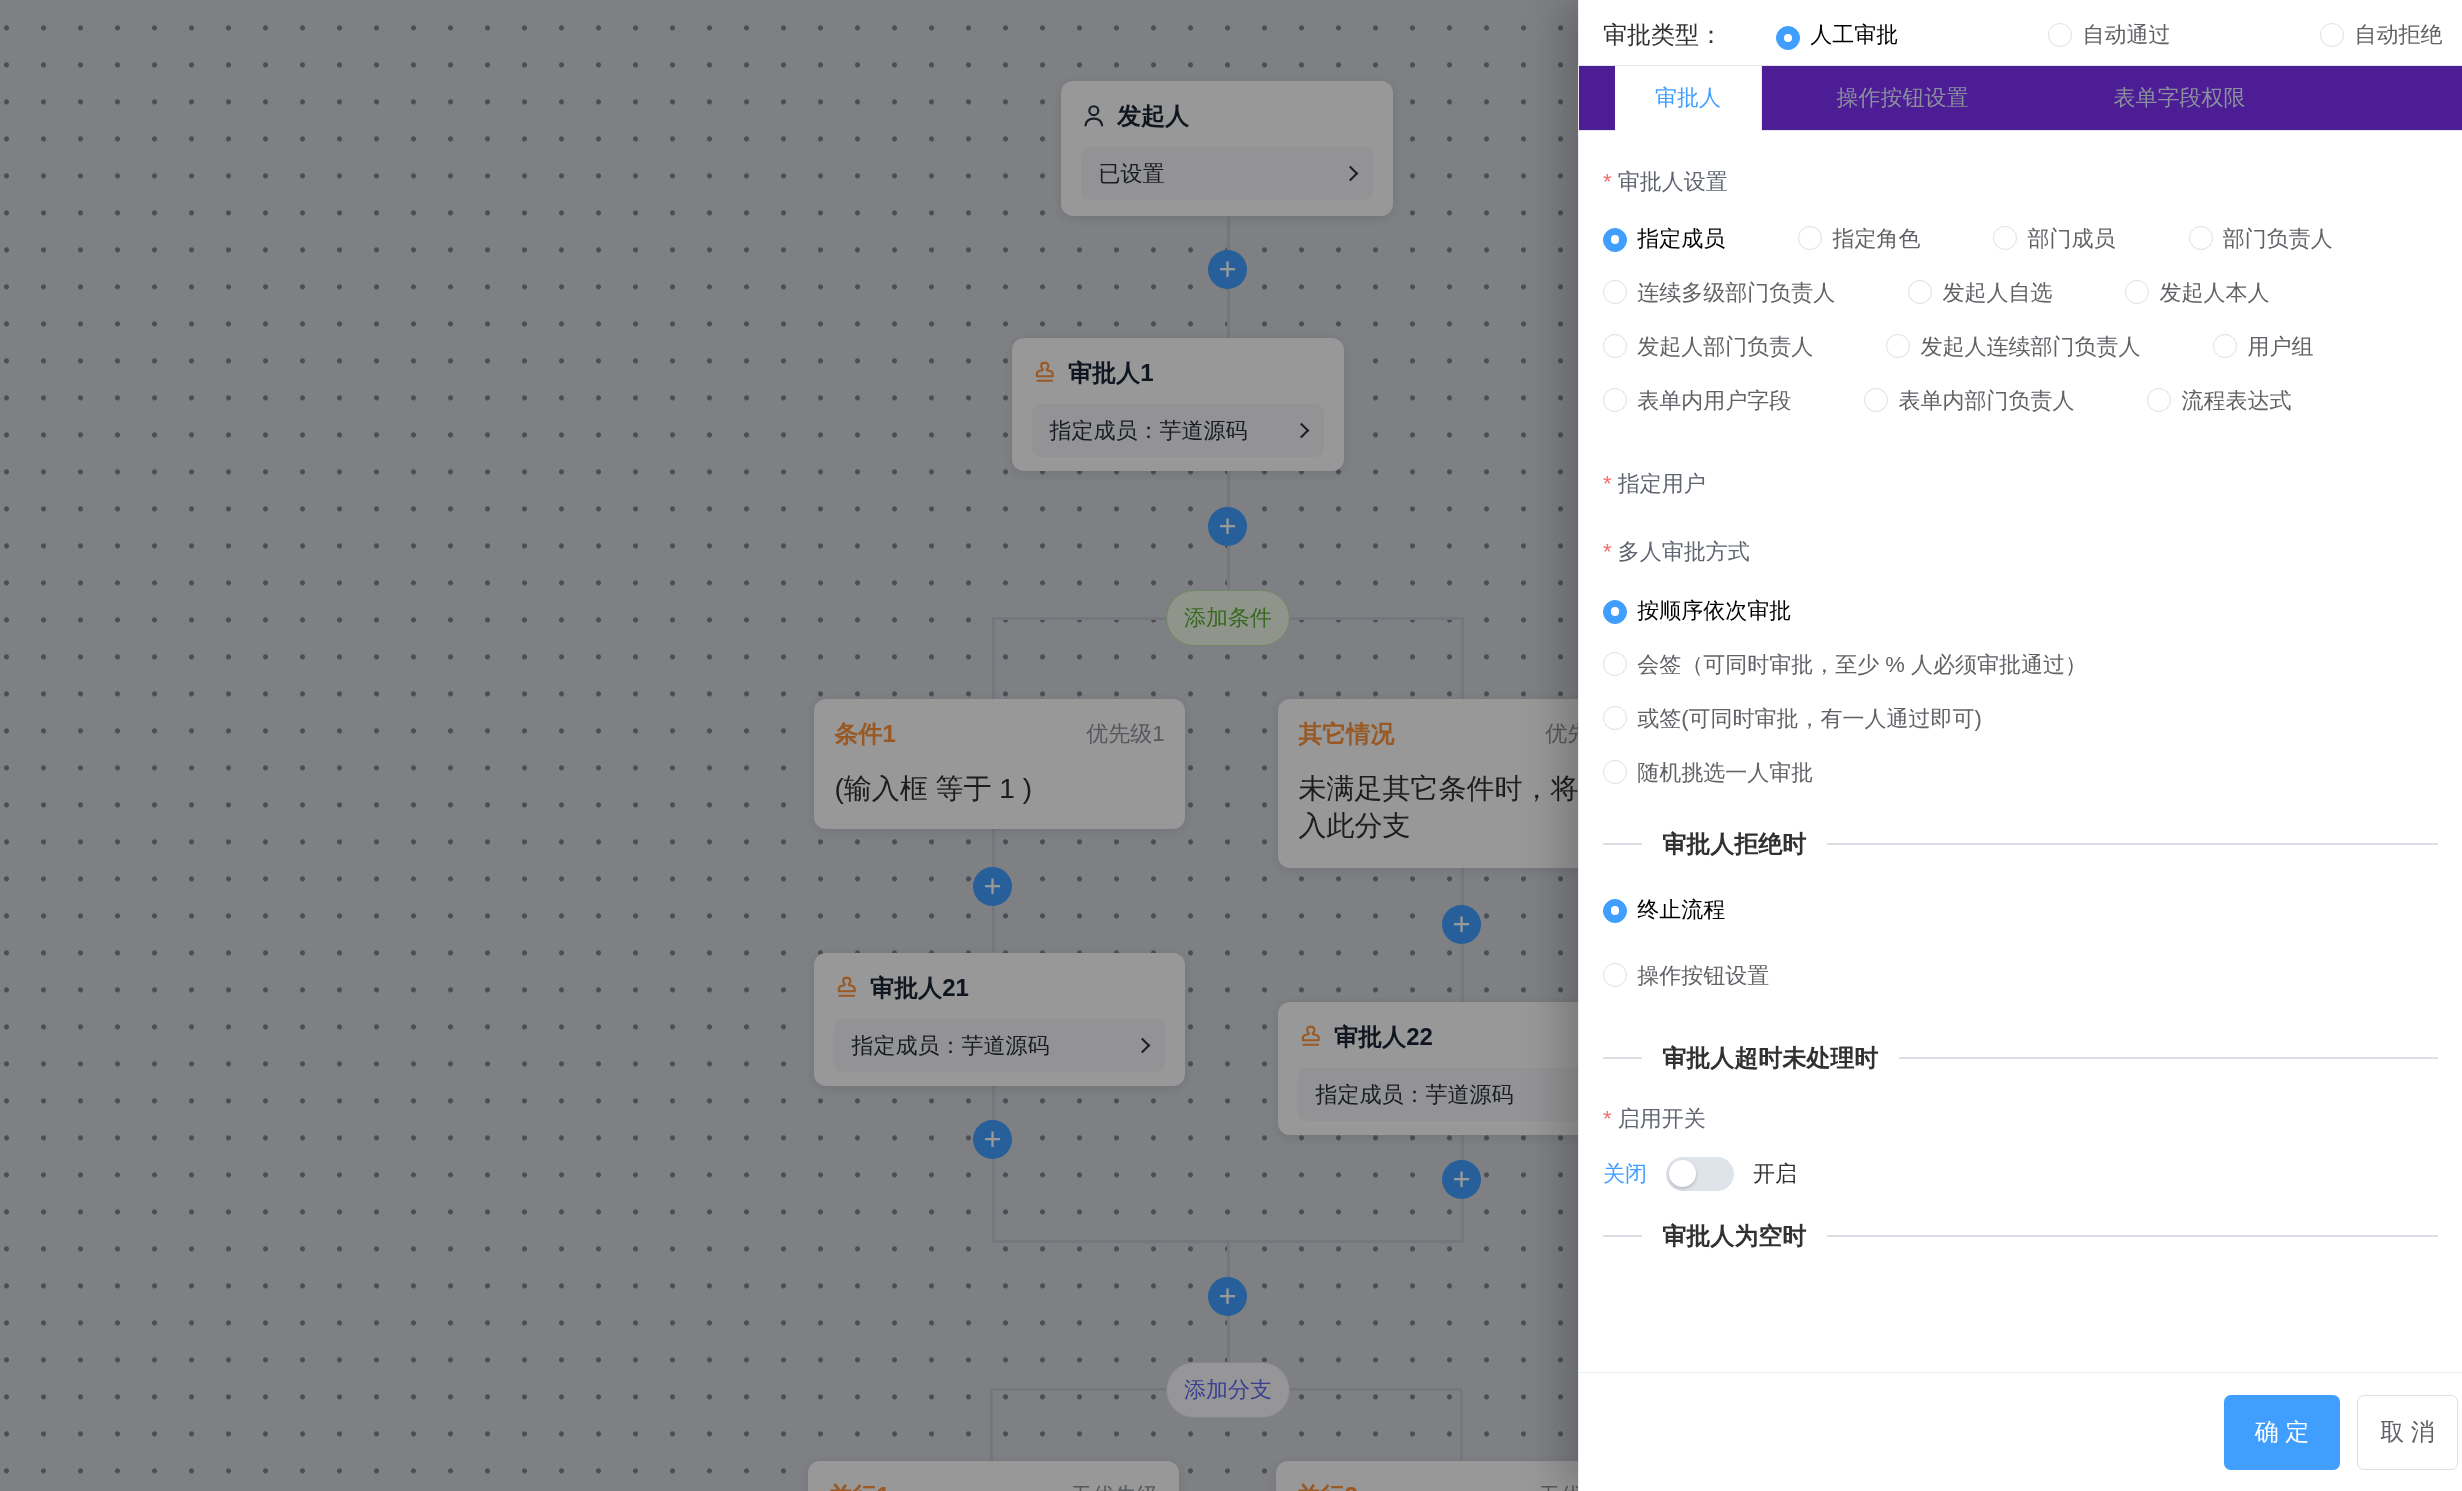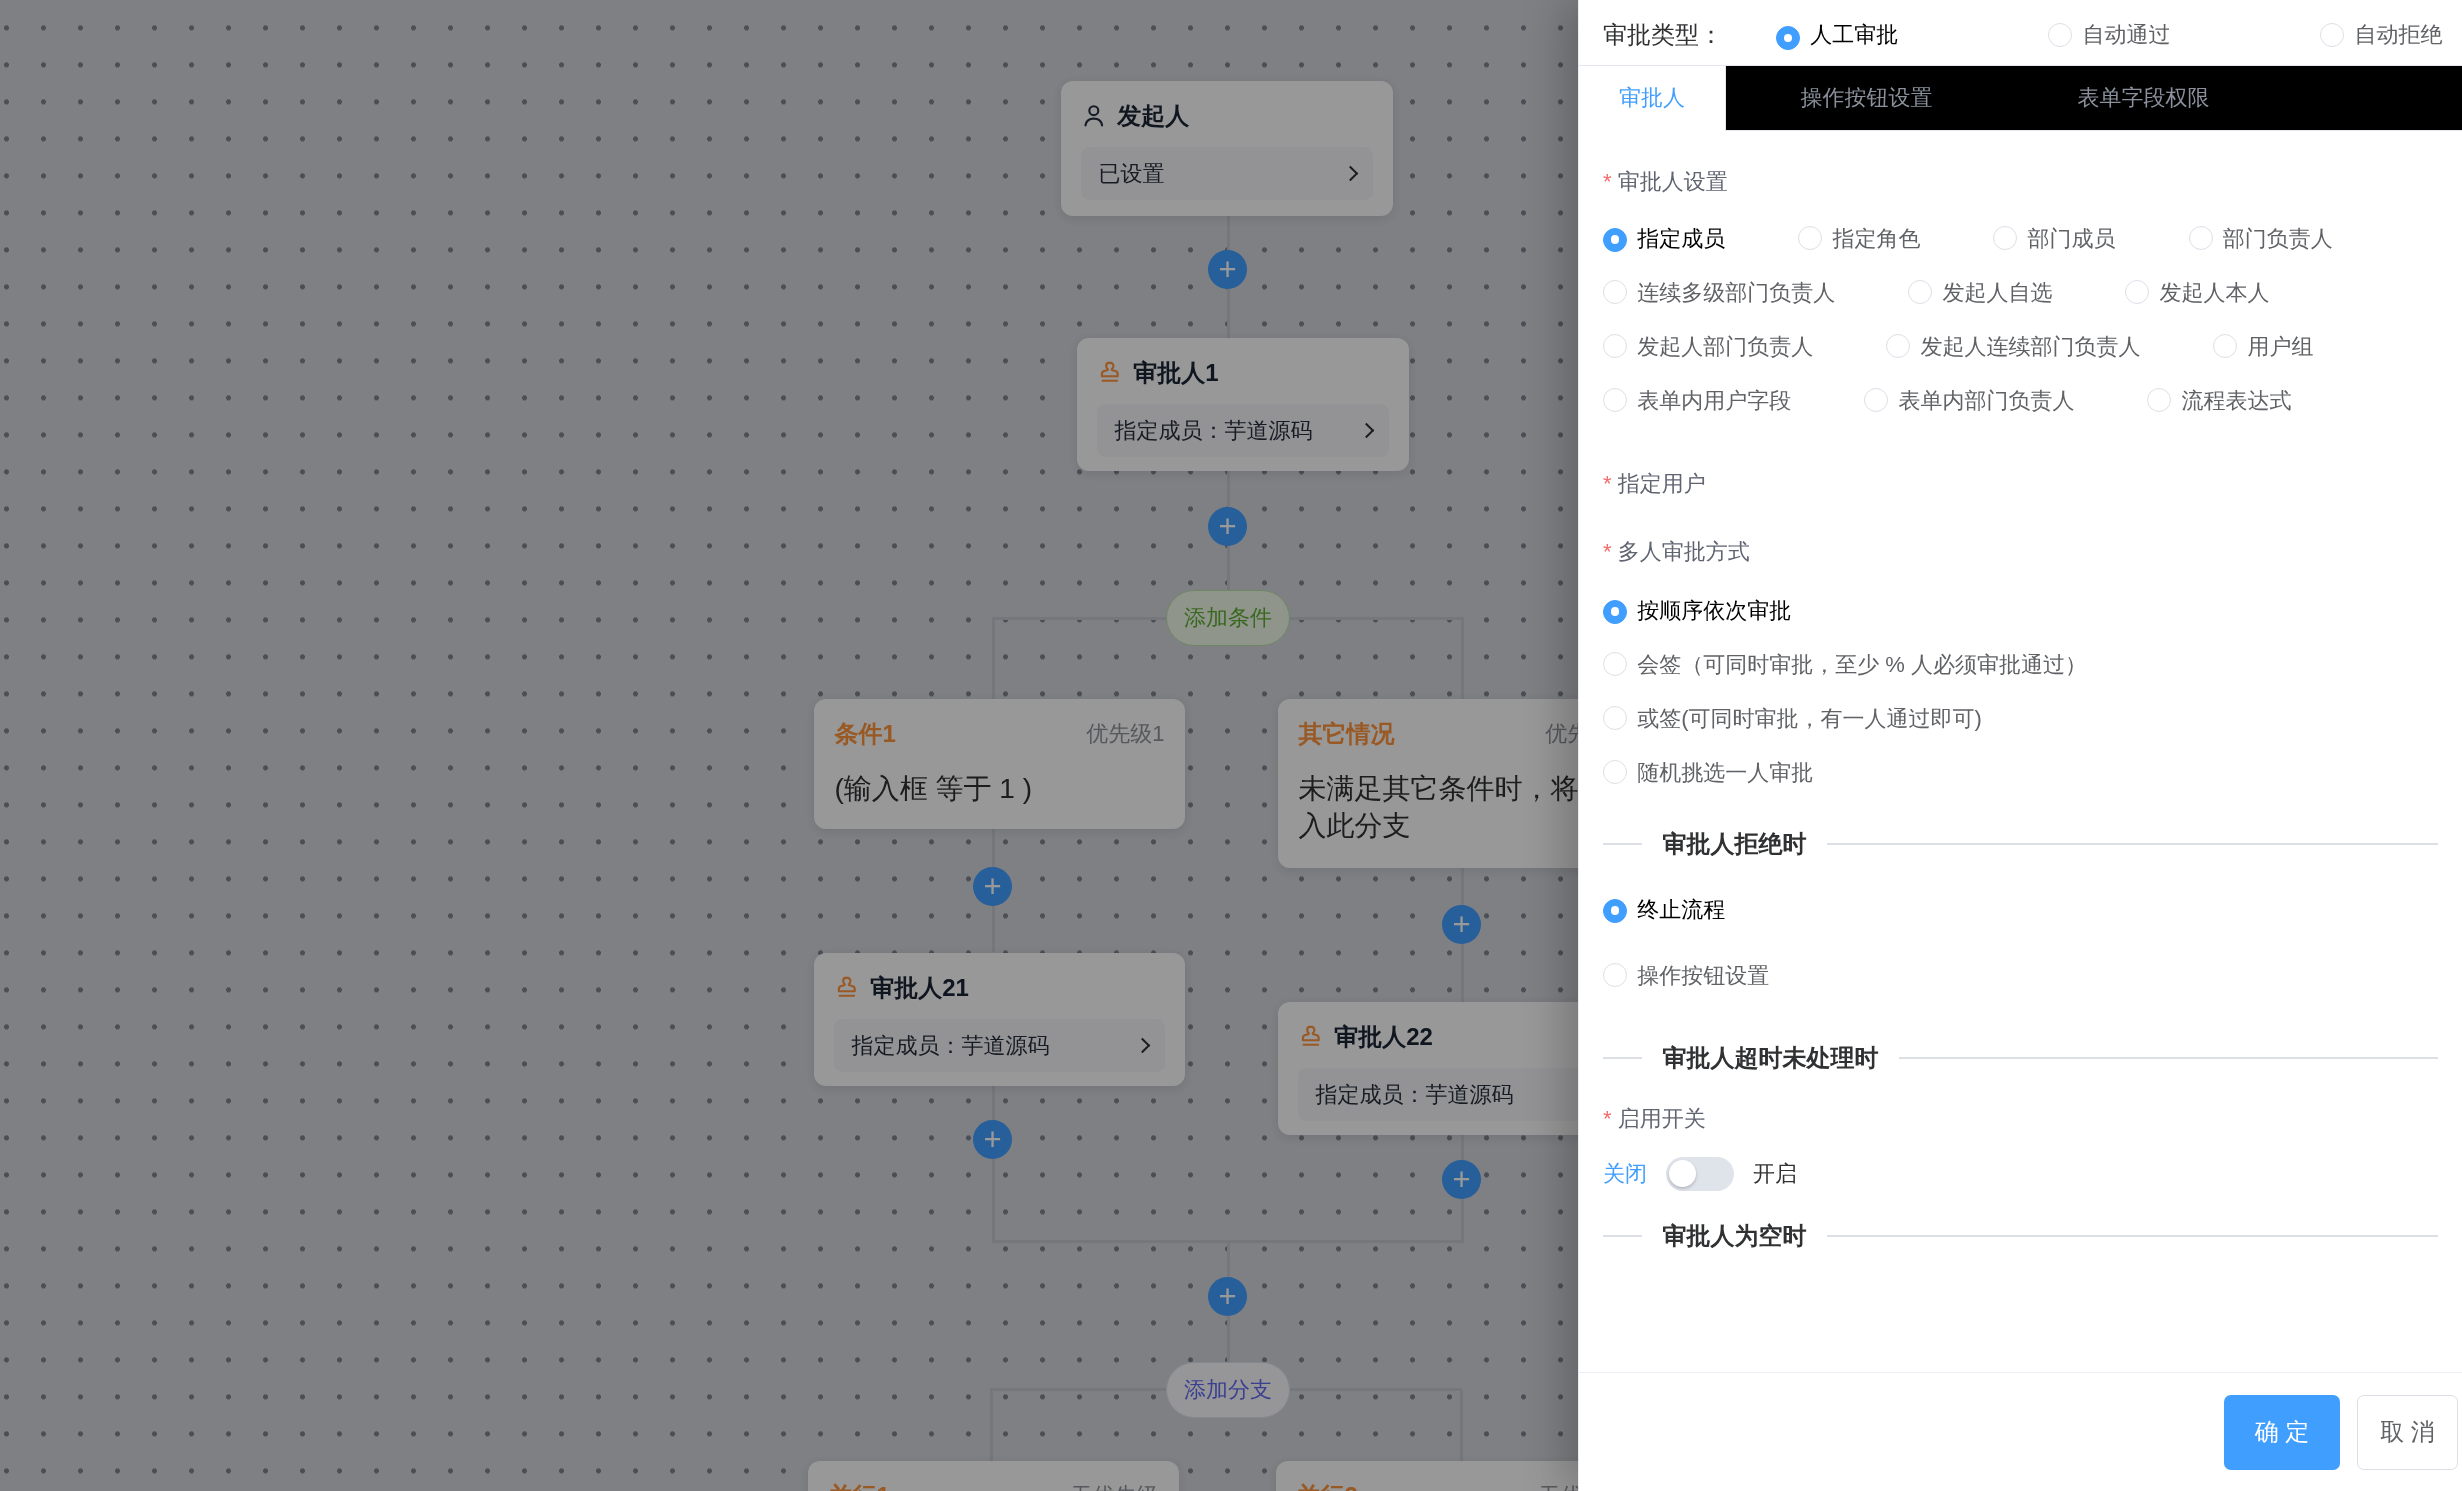--- a/index.html
+++ b/index.html
@@ -47,22 +47,22 @@
   .dr-head .lbl { font-size:24px; color:#303133; margin-right:53px; }
   .rgroup { display:flex; align-items:center; gap:150px; }
   .ritem { display:flex; align-items:center; gap:10.2px; font-size:22px; color:#606266; cursor:pointer; }
   .ritem.on { color:#000000;align-items:flex-end; }
   .radio { width:24px; height:24px; border-radius:50%; border:1.7px solid #dcdfe6; background:#fff;
     flex:none; position:relative; }
   .radio.on { background:#409eff; border-color:#409eff; }
   .radio.on::after { content:""; position:absolute; left:50%; top:50%; width:8.5px; height:8.5px;
     margin:-4.3px 0 0 -4.3px; border-radius:50%; background:#fff; }
 
-  .tabbar { margin-top:13.6px; height:66px; display:flex; background:#000000;
-    border-top:1.7px solid #e4e7ed; border-bottom:1.7px solid #e4e7ed; }
+  .tabbar { margin-top:13.6px; height:66px; display:flex; background:#4c1d95;
+    border-top:1.7px solid #e4e7ed; border-bottom:1.7px solid #e4e7ed;padding-left:36px; }
   .tab { display:flex; align-items:center; justify-content:center; font-size:22px;
     color:#8a919c; cursor:pointer; }
   .tab.active { width:147px; background:#fff; color:#409eff; margin-bottom:-1.7px;
     border-right:1.7px solid #e4e7ed; }
   .tab.t2 { width:281px; } .tab.t3 { width:273px; }
 
   .dr-body { height:1181px; overflow:hidden; padding:0 24px; }
   .seclabel { font-size:22px; color:#5f6470; line-height:29px; }
   .req::before { content:"* "; color:#f56c6c; }
   .optrow { display:flex; align-items:center; gap:73px; line-height:27px; }
@@ -128,21 +128,21 @@
       <span class="ttl">发起人</span>
     </div>
     <div class="srow">
       <span>已设置</span>
       <span class="chev"></span>
     </div>
   </div>
 
   <div class="plus" style="left:1208px;top:250px">+</div>
 
-  <div class="card" style="left:1077px;top:338px;width:332px;height:133px">
+  <div class="card" style="left:1012px;top:338px;width:332px;height:133px">
     <div class="trow">
       <span class="nicon">
         <svg width="25.6" height="25.6" viewBox="0 0 24 24" fill="none" stroke="#ff943e" stroke-width="2" stroke-linecap="round" stroke-linejoin="round">
           <path d="M12 2.5c-2 0-3.4 1.4-3.4 3.1 0 1.2.6 2.1 1.3 2.8.4.4.2 1-.3 1.2l-2.8.7A3 3 0 0 0 4.6 13v2.2h14.8V13a3 3 0 0 0-2.2-2.7l-2.8-.7c-.5-.2-.7-.8-.3-1.2.7-.7 1.3-1.6 1.3-2.8 0-1.7-1.4-3.1-3.4-3.1z"></path>
           <path d="M5.2 19.5h13.6"></path>
         </svg>
       </span>
       <span class="ttl">审批人1</span>
     </div>
     <div class="srow">

